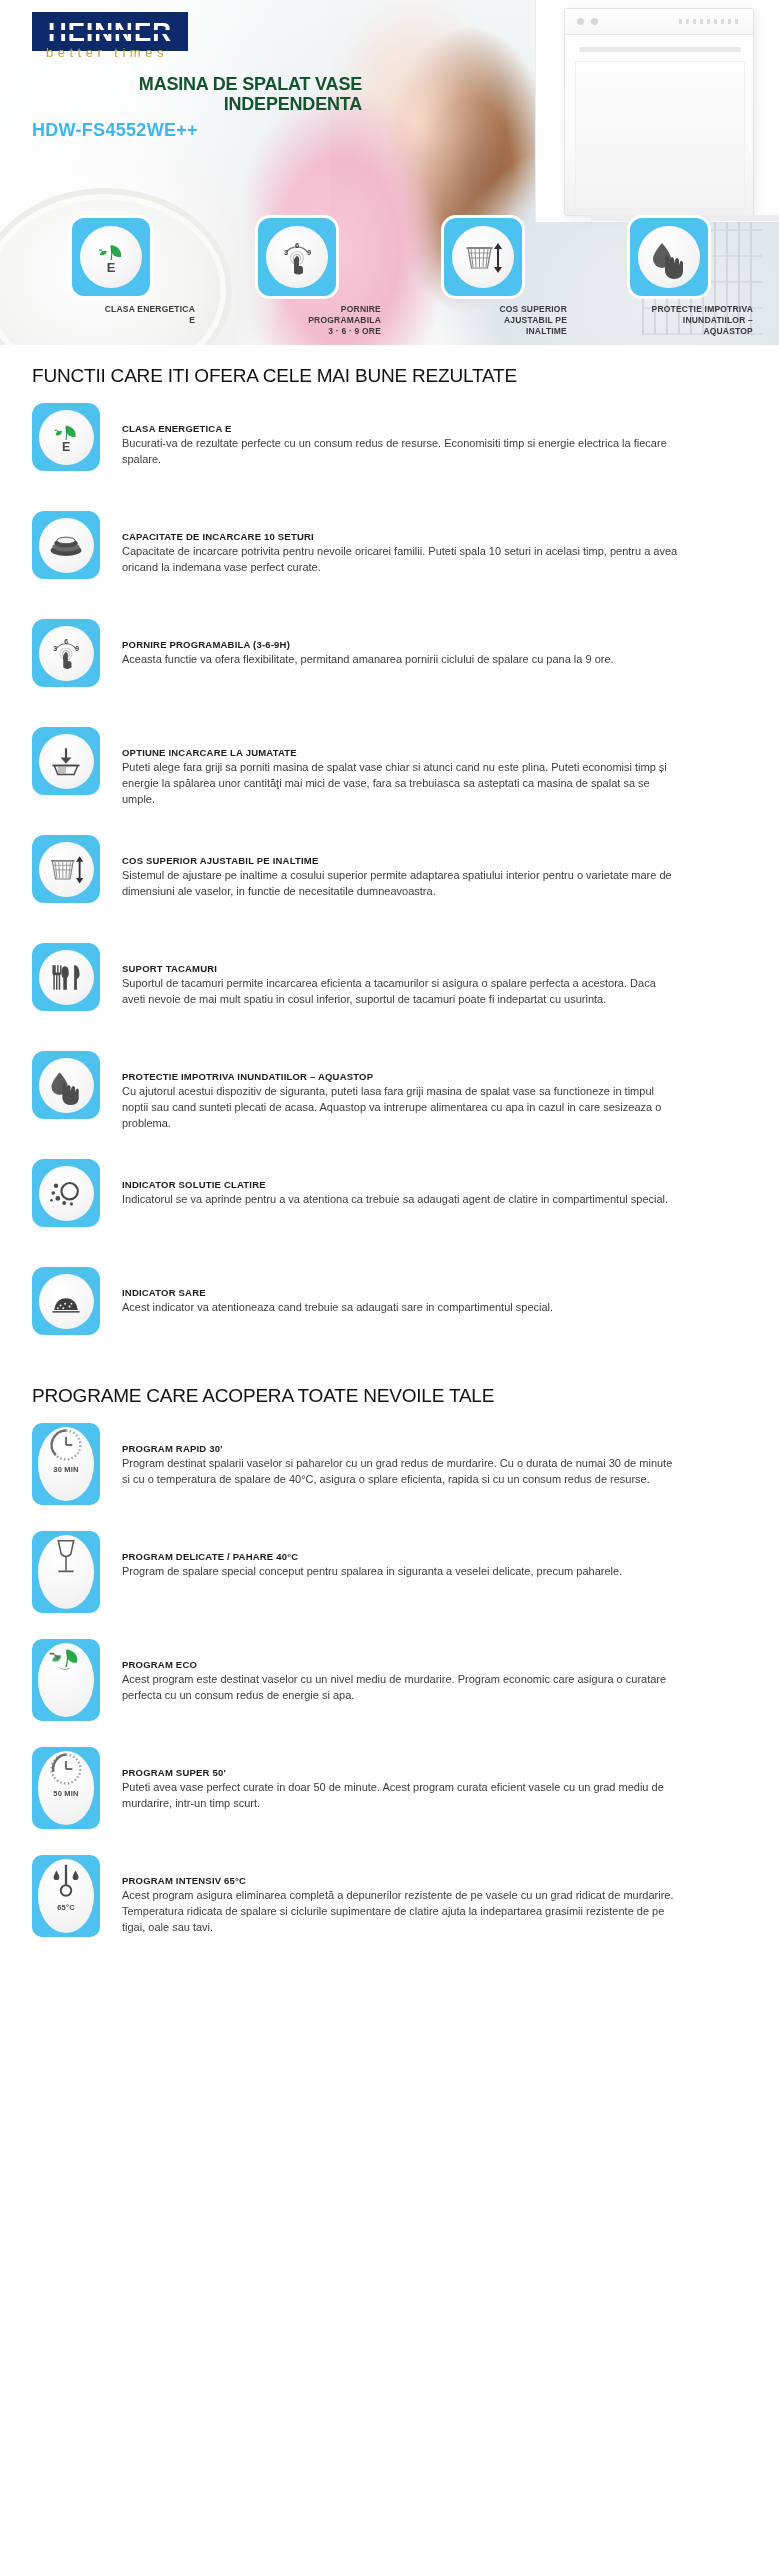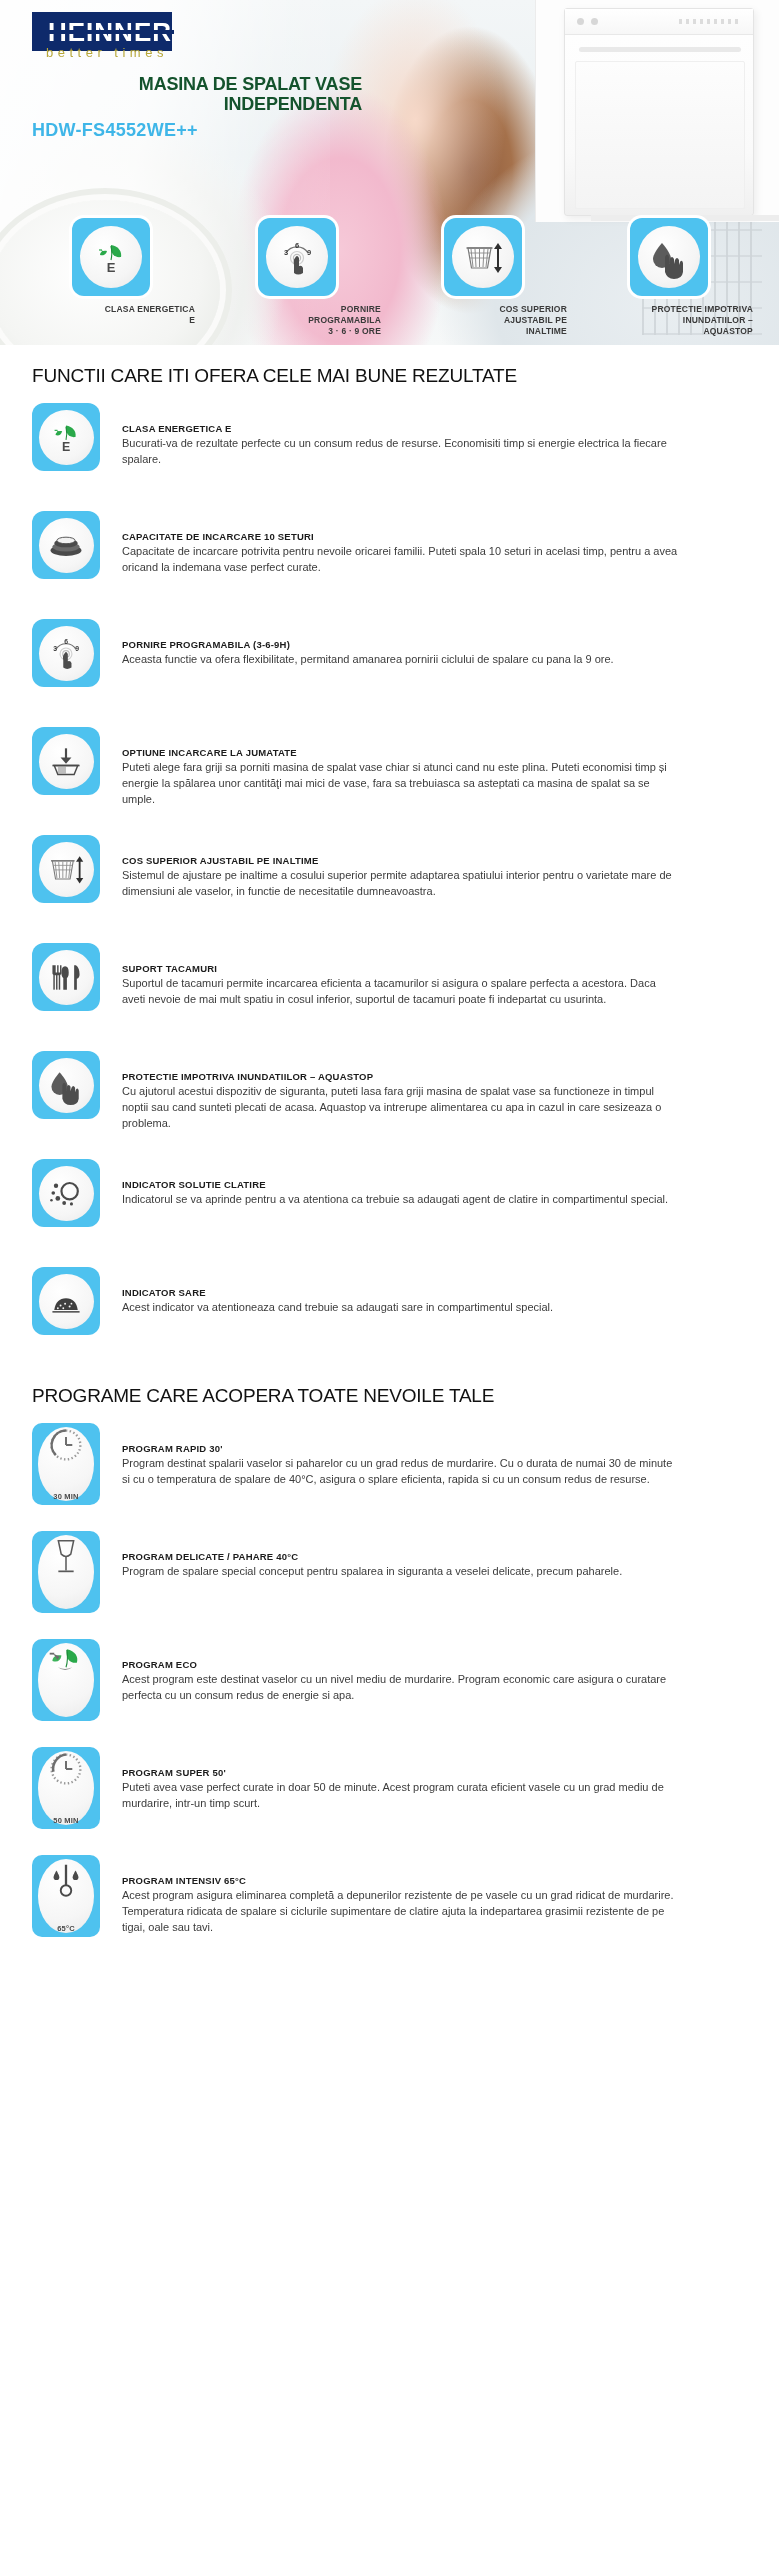--- a/index.html
+++ b/index.html
@@ -81,21 +81,21 @@
     border:1px solid #efefef; border-radius:2px;
     background: linear-gradient(180deg,#fdfdfd,#f4f4f4);
   }
   .appliance-feet{
     position:absolute; left:26px; bottom:-6px; width:194px; height:6px;
     background:#ededed;
   }
 
   .hero-logo-box{
     position:absolute; left:32px; top:12px;
-    background:#0e2a6b; padding:7px 0 6px 16px;
+    background:#0e2a6b; padding:7px 16px 6px 16px;
   }
   .hero-logo-text{
     font-family:"Liberation Sans", sans-serif;
     font-weight:bold; font-size:26px; letter-spacing:1px; color:#ffffff;
     line-height:1;
     position:relative;
   }
   .hero-logo-text::before{
     content:""; position:absolute; left:-2px; right:-2px; top:50%;
     height:4px; background:#0e2a6b; transform:translateY(-50%);
@@ -169,21 +169,21 @@
 
   
   .p-tile{
     flex:0 0 auto; width:68px; height:82px;
     background:#4ec2ef; border-radius:10px;
     display:flex; align-items:center; justify-content:center; margin-top:2px;
   }
   .p-circle{
     width:56px; height:74px; border-radius:50%;
     background: radial-gradient(circle at 38% 28%, #ffffff 0%, #f6f6f6 62%, #e9e9e9 100%);
-    display:flex; flex-direction:column; align-items:center; justify-content:space-between;
+    display:flex; flex-direction:column; align-items:center; justify-content:flex-start;
     gap:2px; position:relative;
   }
   .p-caption{ font-size:7.5px; font-weight:bold; color:#4a4a4a; letter-spacing:0.2px; }
   svg { display:block; }
 </style>
 </head>
 <body>
 
 <div class="hero">
   <div class="hero-photo"></div>

